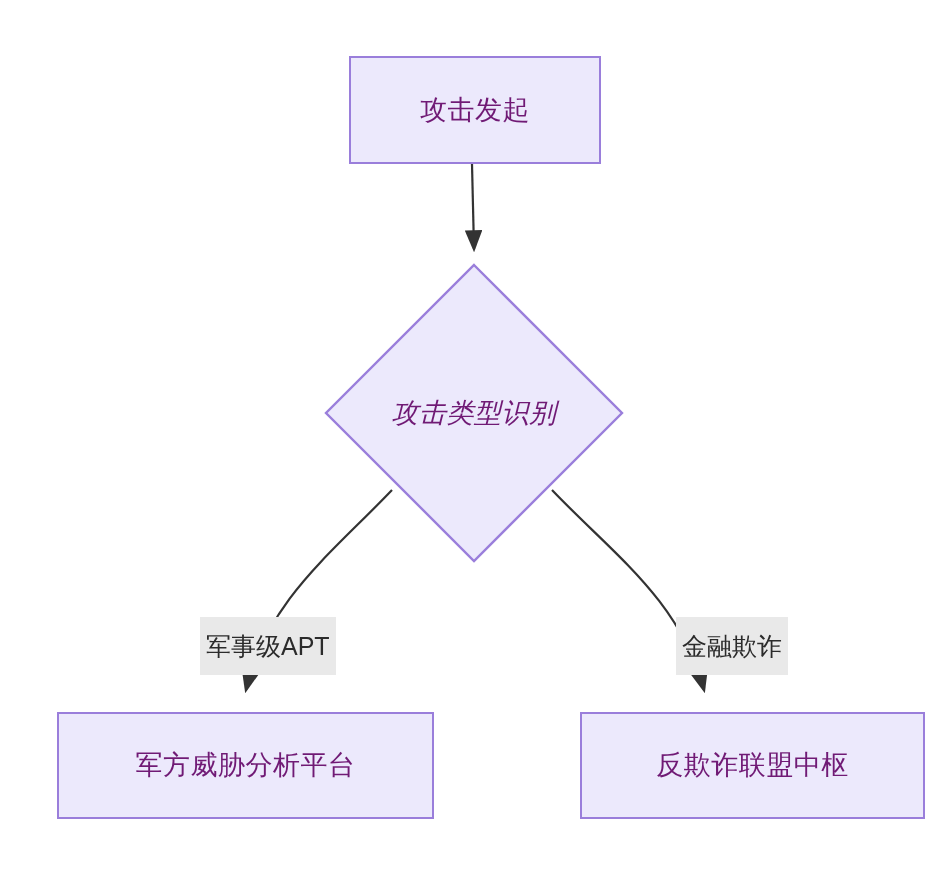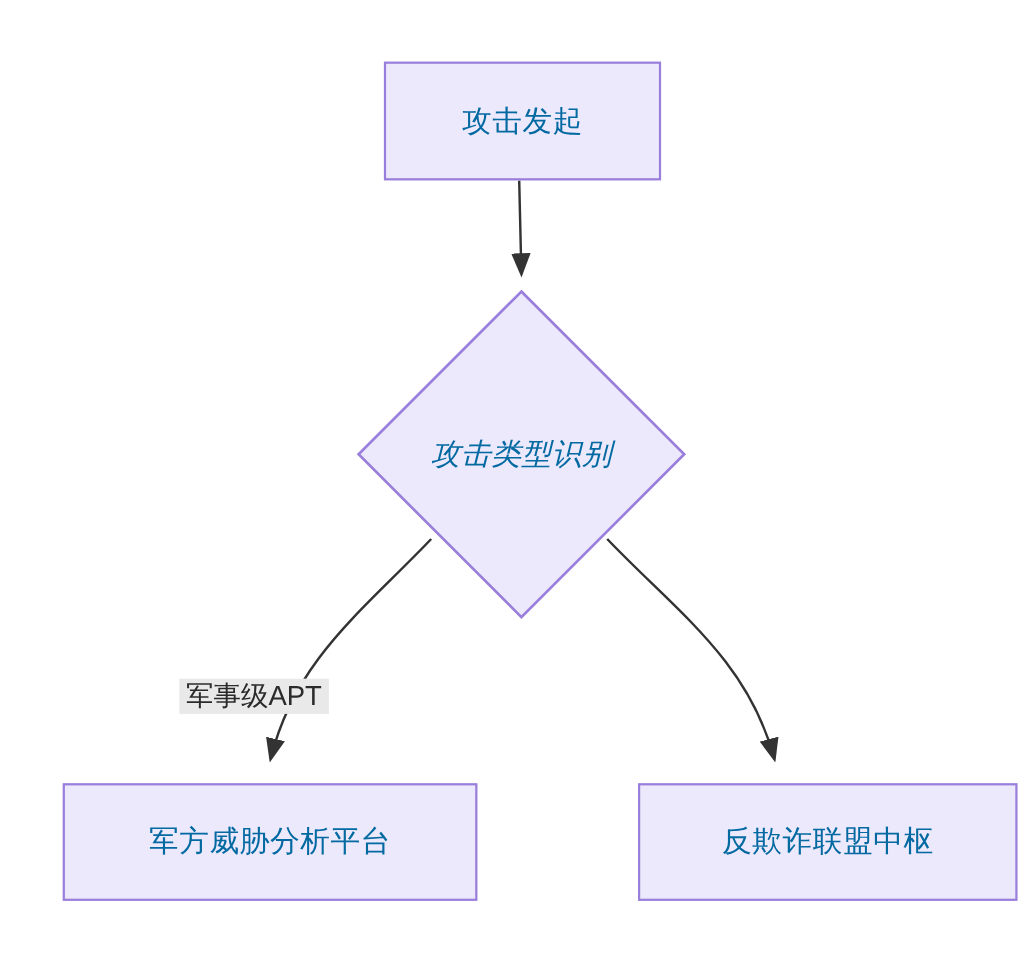--- a/index.html
+++ b/index.html
@@ -26,21 +26,21 @@
     position: absolute;
     box-sizing: border-box;
     display: flex;
     align-items: center;
     justify-content: center;
     background: #ece9fc;
     border: 2px solid #9a7edb;
   }
   .node-label {
     font-size: 27px;
-    color: #0369a1;
+    color: #701a75;
     line-height: 1.2;
     white-space: nowrap;
     letter-spacing: 0.5px;
   }
   
   #node-attack-start {
     left: 349px;
     top: 56px;
     width: 252px;
     height: 108px;
@@ -84,22 +84,23 @@
     display: flex;
     align-items: center;
     justify-content: center;
   }
   .edge-label {
     position: absolute;
     background: #e9e9e9;
     color: #2b2b2b;
     font-size: 25px;
     line-height: 30px;
-    padding: 1px 6px;
+    padding: 14px 6px;
     white-space: nowrap;
+    margin-left: 37px;
   }
   #edge-label-apt {
     left: 163px;
     top: 617px;
   }
   #edge-label-fraud {
     left: 639px;
     top: 617px;
   }
 </style>
@@ -144,14 +145,15 @@
   <div class="node" id="node-military-platform">
     <span class="node-label">军方威胁分析平台</span>
   </div>
 
   <div class="node" id="node-antifraud-hub">
     <span class="node-label">反欺诈联盟中枢</span>
   </div>
 
   <div class="edge-label" id="edge-label-apt">军事级APT</div>
 
+  <div class="edge-label" id="edge-label-fraud">金融欺诈</div>
 
 </div>
 
 </body></html>

